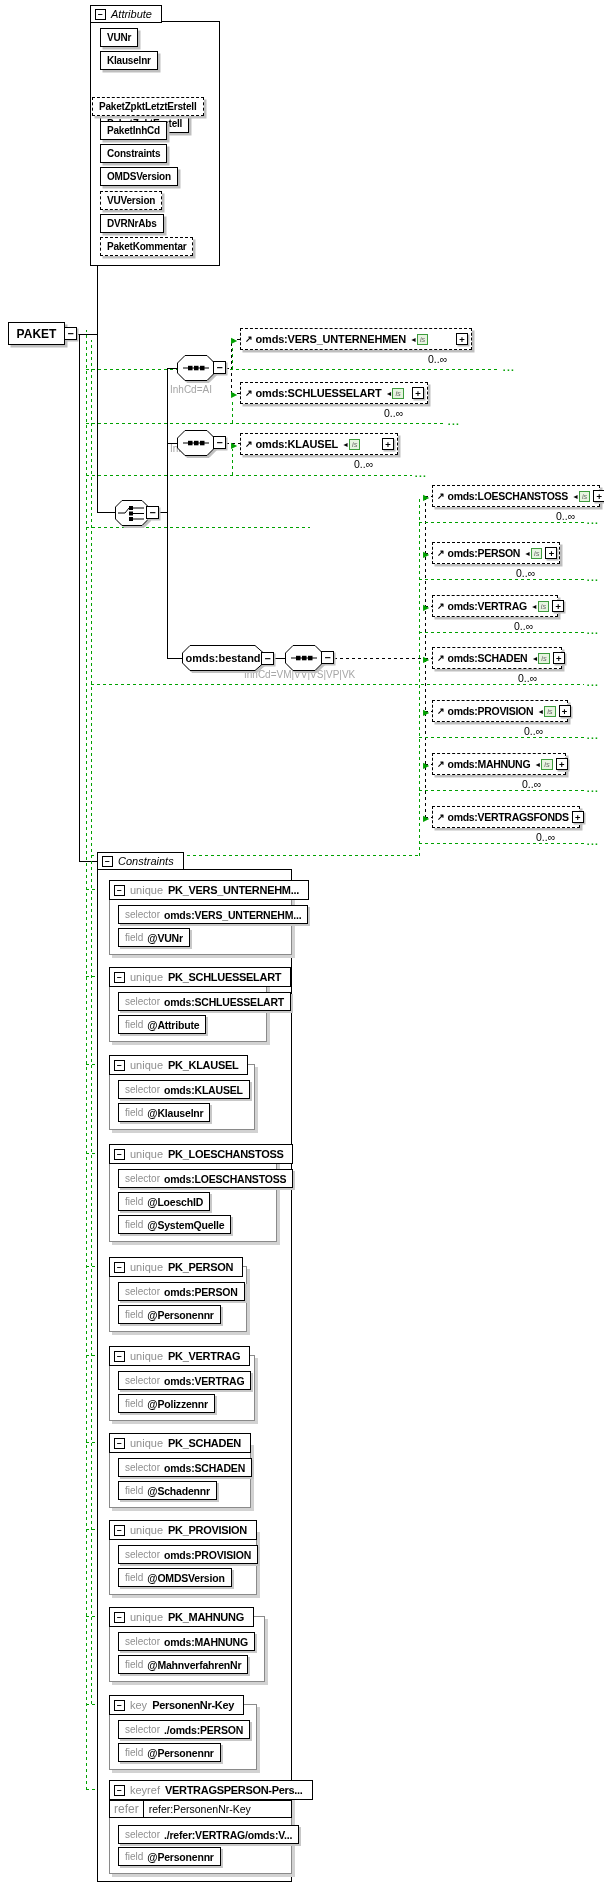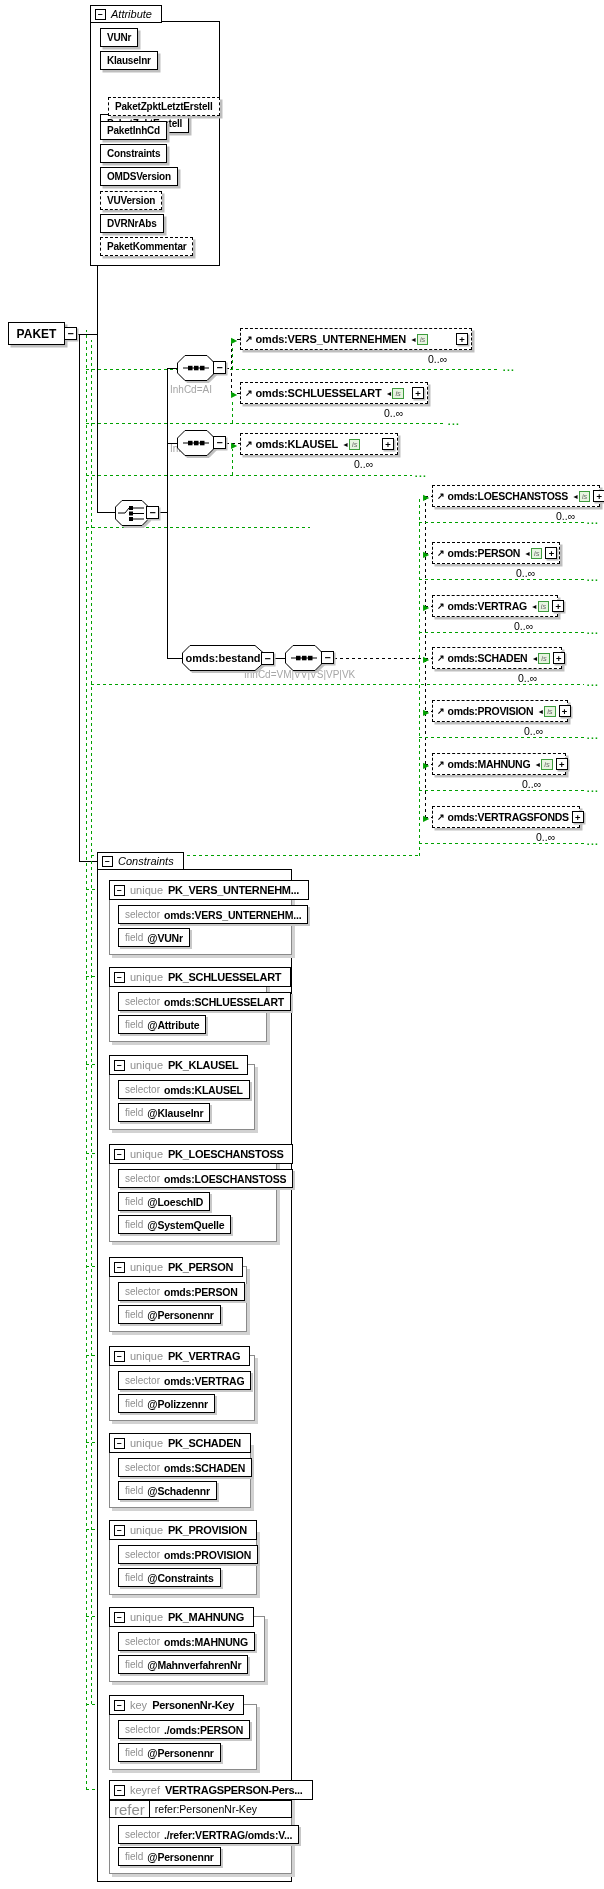--- a/index.html
+++ b/index.html
@@ -54,21 +54,21 @@
   .conshead{position:absolute;box-sizing:border-box;height:20px;border:1px solid #000;background:#fff;z-index:3;
             display:flex;align-items:center;gap:5px;padding:0 9px 0 4px;white-space:nowrap;}
   .kind{color:#8f8f8f;font-size:11px;}
   .cname{font-weight:bold;font-size:11px;letter-spacing:-0.3px;}
   .crow{position:absolute;box-sizing:border-box;height:19px;border:1px solid #000;background:#fff;z-index:3;
         display:flex;align-items:center;gap:4px;padding:0 6px;box-shadow:2px 2px 0 #c8c8c8;white-space:nowrap;}
   .cword{color:#8f8f8f;font-size:10px;}
   .cval{font-weight:bold;font-size:10.5px;letter-spacing:-0.2px;}
   .referrow{position:absolute;box-sizing:border-box;height:18px;border:1px solid #000;background:#fff;z-index:3;
             display:flex;align-items:stretch;white-space:nowrap;}
-  .refword{color:#8f8f8f;font-size:15px;padding:0 4px;border-right:1px solid #000;display:flex;align-items:center;}
+  .refword{color:#8f8f8f;font-size:12px;padding:0 4px;border-right:1px solid #000;display:flex;align-items:center;}
   .refval{font-size:10.5px;padding:0 5px;display:flex;align-items:center;}
 </style>
 </head>
 <body>
 
 <div id="canvas">
 
   <div class="bigbox" style="left:90px;top:21px;width:130px;height:245px"></div>
   <div class="tabbox" style="left:90px;top:5px;height:18px">
     <span class="mini">−</span>
@@ -169,21 +169,21 @@
     <div class="ln-gv" style="left: 91px; top: 340px; width: 1px; height: 1364px;"></div>
     <div class="ln-g" style="left: 86px; top: 527px; width: 224px; height: 1px;"></div>
     <div class="ln-gv" style="left: 419px; top: 496px; width: 1px; height: 360px;"></div>
     <div class="ln-g" style="left: 91px; top: 855px; width: 328px; height: 1px;"></div>
     <div class="ln-gv" style="left: 232px; top: 345px; width: 1px; height: 24px;"></div>
     <div class="ln-gv" style="left: 232px; top: 399px; width: 1px; height: 24px;"></div>
     <div class="ln-gv" style="left: 232px; top: 449px; width: 1px; height: 26px;"></div>
     <div class="attr-item" style="left: 100px; top: 28px;">VUNr</div>
     <div class="attr-item" style="left: 100px; top: 51px;">Klauselnr</div>
     <div class="attr-item" style="left: 100px; top: 74px; margin-top: 40px;">PaketZpktErstell</div>
-    <div class="attr-item opt" style="left: 108px; top: 97px;">PaketZpktLetztErstell</div>
+    <div class="attr-item opt" style="left: 92px; top: 97px;">PaketZpktLetztErstell</div>
     <div class="attr-item" style="left: 100px; top: 121px;">PaketInhCd</div>
     <div class="attr-item" style="left: 100px; top: 144px;">Constraints</div>
     <div class="attr-item" style="left: 100px; top: 167px;">OMDSVersion</div>
     <div class="attr-item opt" style="left: 100px; top: 191px;">VUVersion</div>
     <div class="attr-item" style="left: 100px; top: 214px;">DVRNrAbs</div>
     <div class="attr-item opt" style="left: 100px; top: 237px;">PaketKommentar</div>
     <div class="elbox" style="left: 240px; top: 328px; width: 232px; height: 22px;">
       <span class="refarrow">↗</span>
       <span class="elname">omds:VERS_UNTERNEHMEN</span>
       <span class="badge">
@@ -424,21 +424,21 @@
       <span class="mini">−</span>
       <span class="kind">unique</span>
       <span class="cname">PK_PROVISION</span>
     </div>
     <div class="crow" style="left: 118px; top: 1545px;">
       <span class="cword">selector</span>
       <span class="cval">omds:PROVISION</span>
     </div>
     <div class="crow" style="left: 118px; top: 1568px;">
       <span class="cword">field</span>
-      <span class="cval">@Constraints</span>
+      <span class="cval">@OMDSVersion</span>
     </div>
     <div class="ln-g" style="left: 86px; top: 1616px; width: 27px; height: 1px;"></div>
     <div class="consbox" style="left: 109px; top: 1616px; width: 156px; height: 66px;"></div>
     <div class="conshead" style="left: 109px; top: 1607px;">
       <span class="mini">−</span>
       <span class="kind">unique</span>
       <span class="cname">PK_MAHNUNG</span>
     </div>
     <div class="crow" style="left: 118px; top: 1632px;">
       <span class="cword">selector</span>

